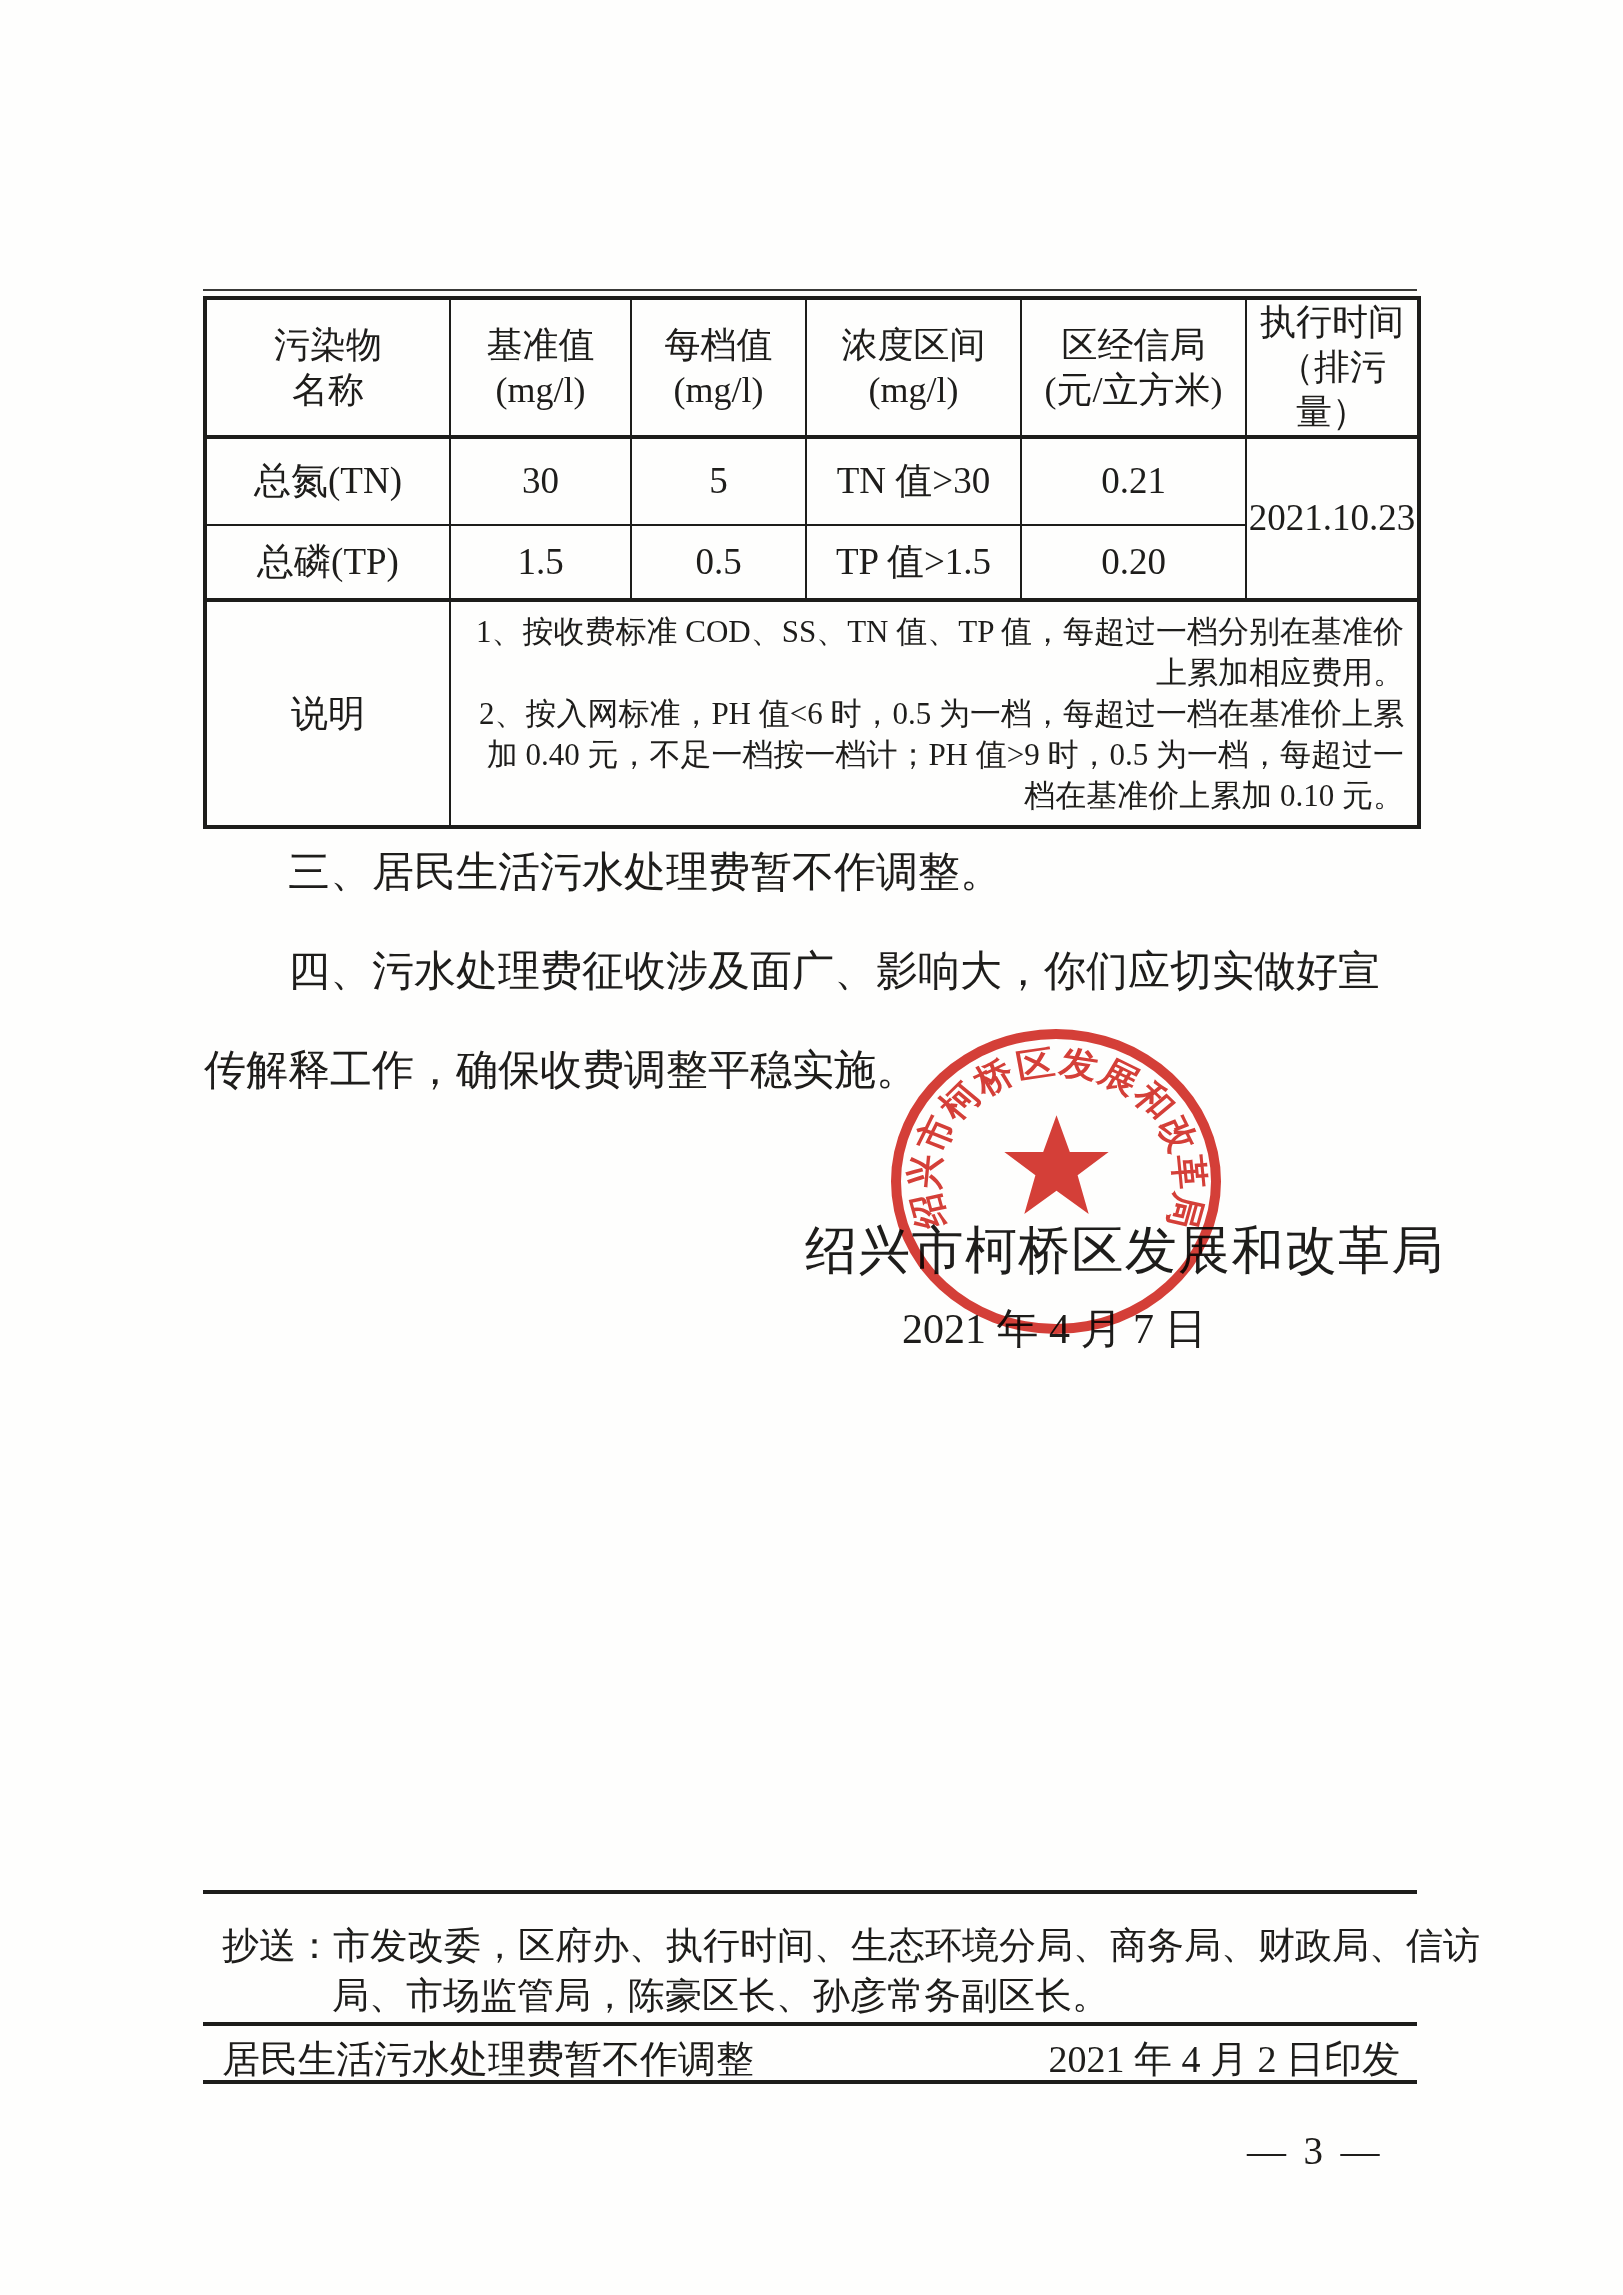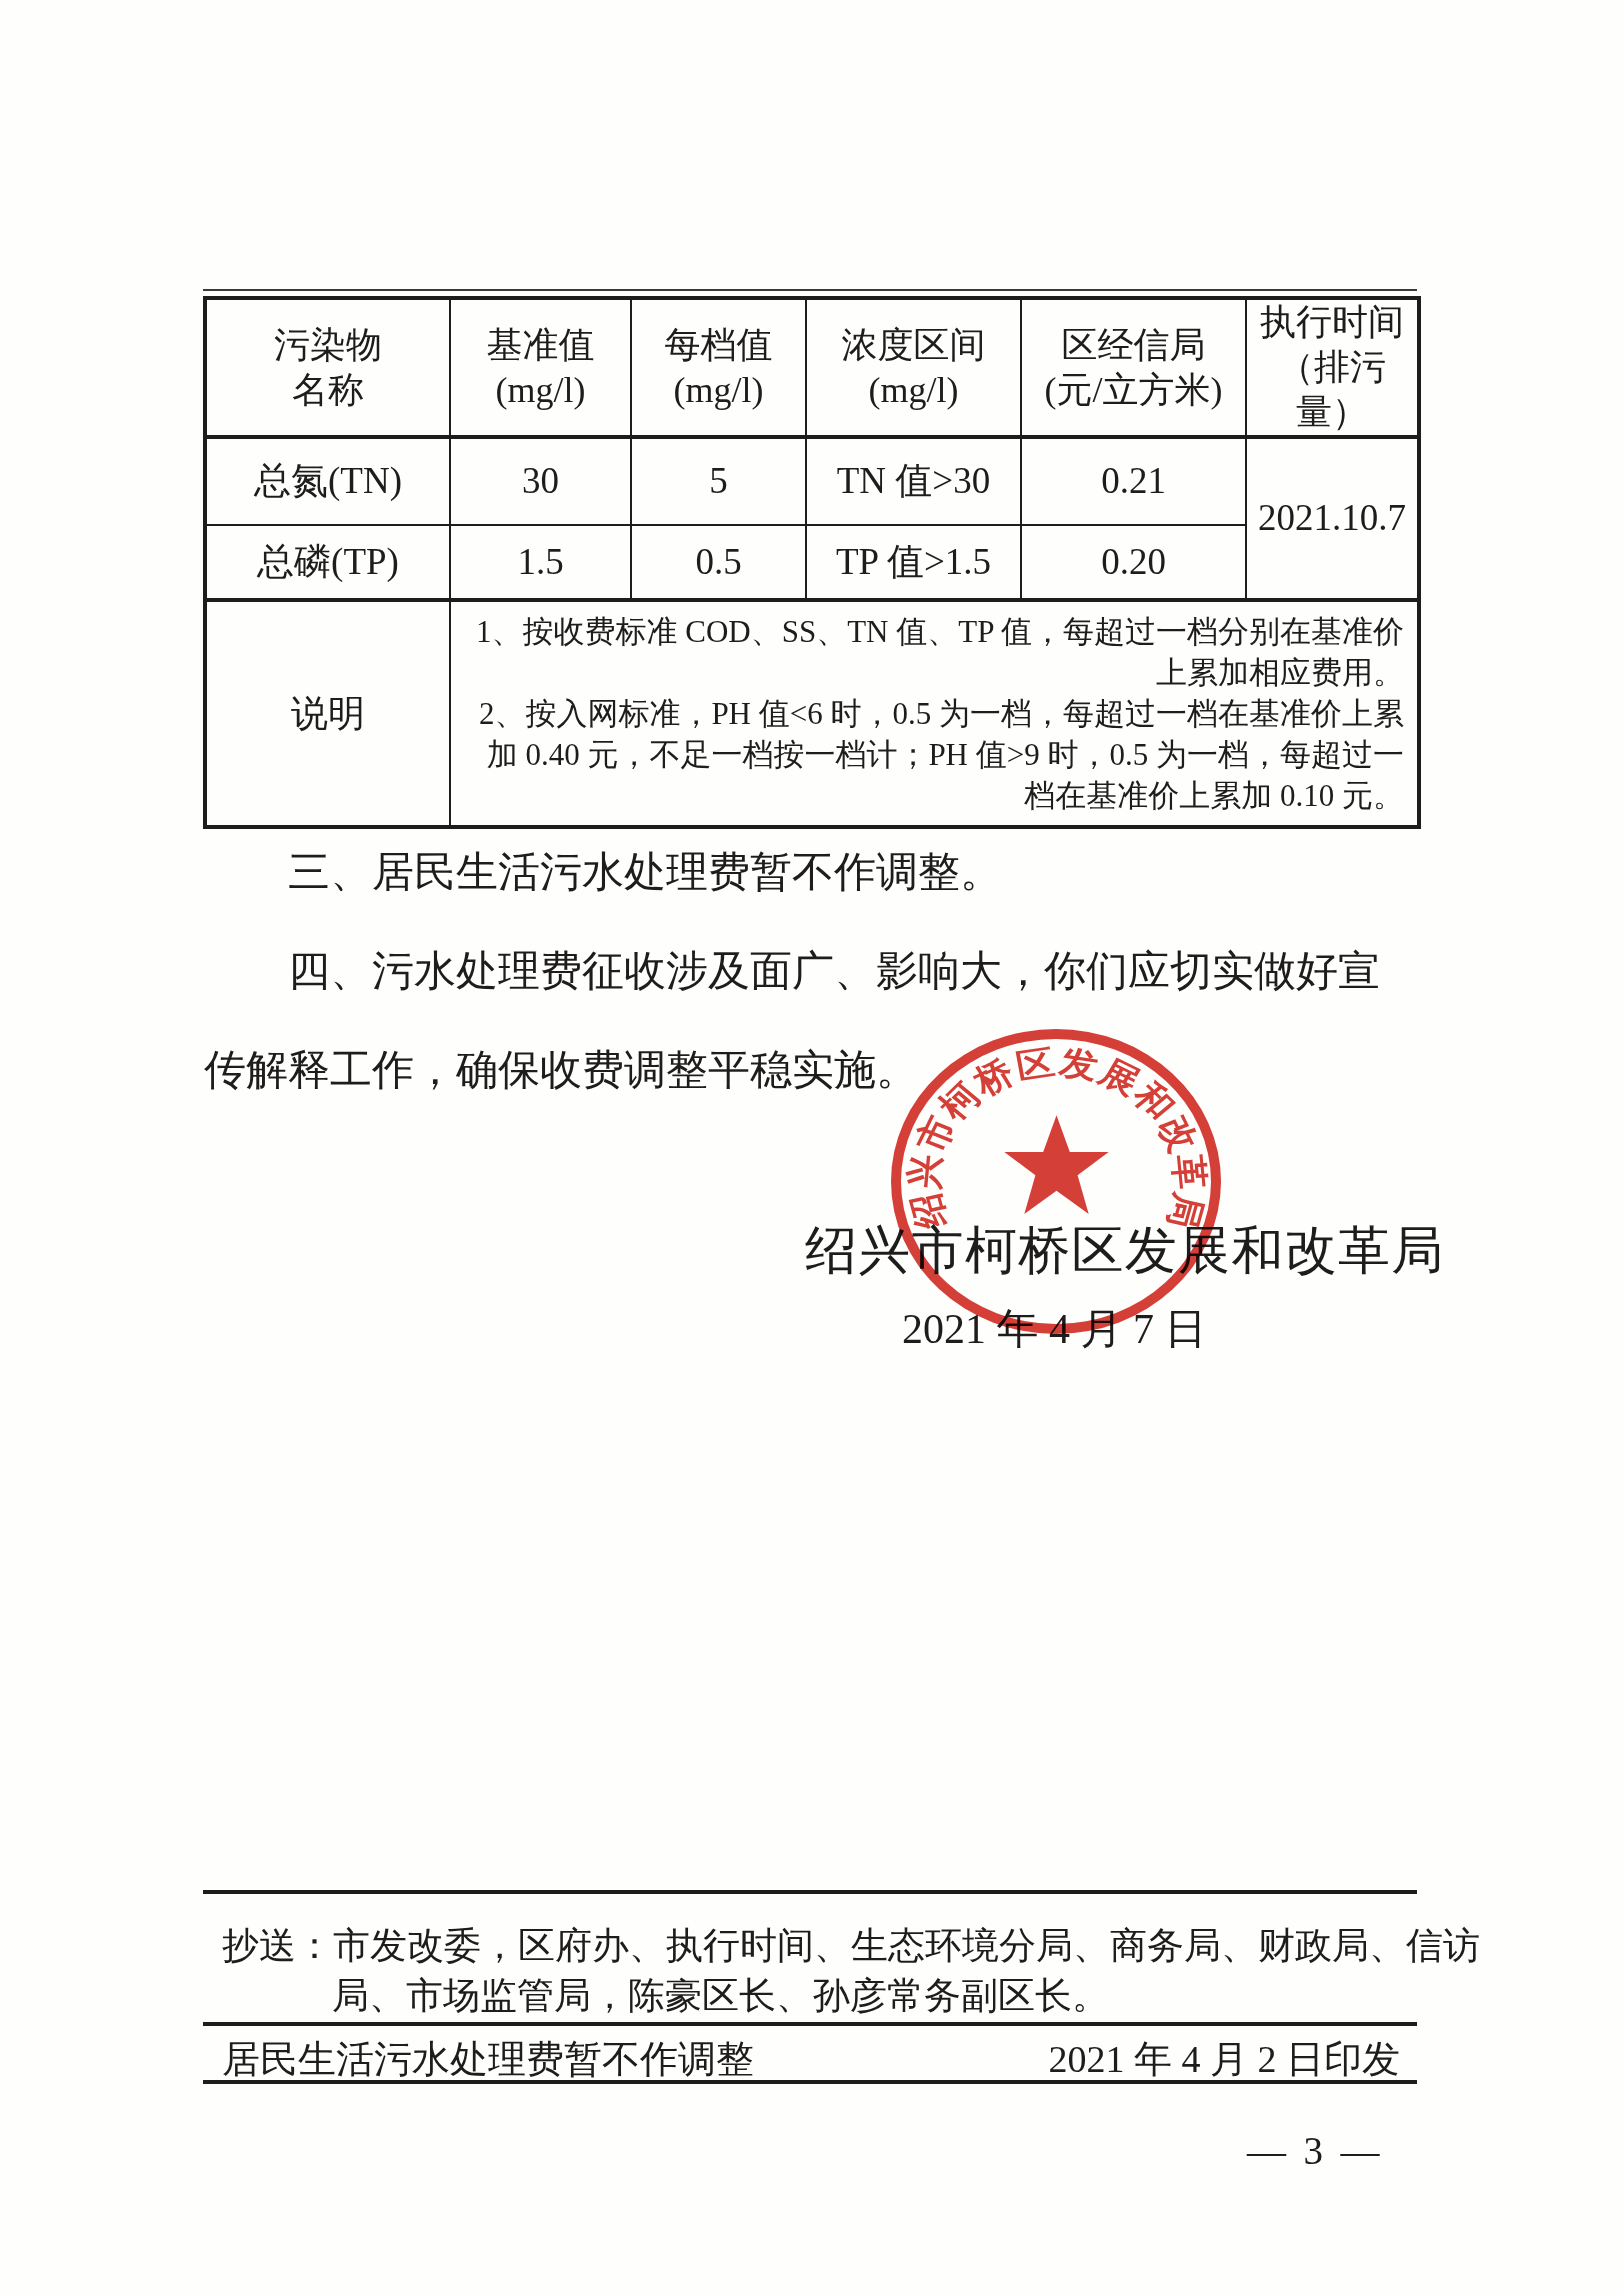--- a/index.html
+++ b/index.html
@@ -134,21 +134,21 @@
       <span>执行时间</span>
       <span>（排污量）</span>
     </td>
   </tr>
   <tr class="row-tn">
     <td>总氮(TN)</td>
     <td>30</td>
     <td>5</td>
     <td>TN 值&gt;30</td>
     <td>0.21</td>
-    <td rowspan="2" class="exec-cell">2021.10.7</td>
+    <td rowspan="2" class="exec-cell">2021.10.23</td>
   </tr>
   <tr class="row-tp">
     <td>总磷(TP)</td>
     <td>1.5</td>
     <td>0.5</td>
     <td>TP 值&gt;1.5</td>
     <td>0.20</td>
   </tr>
   <tr class="row-note">
     <td>说明</td>

